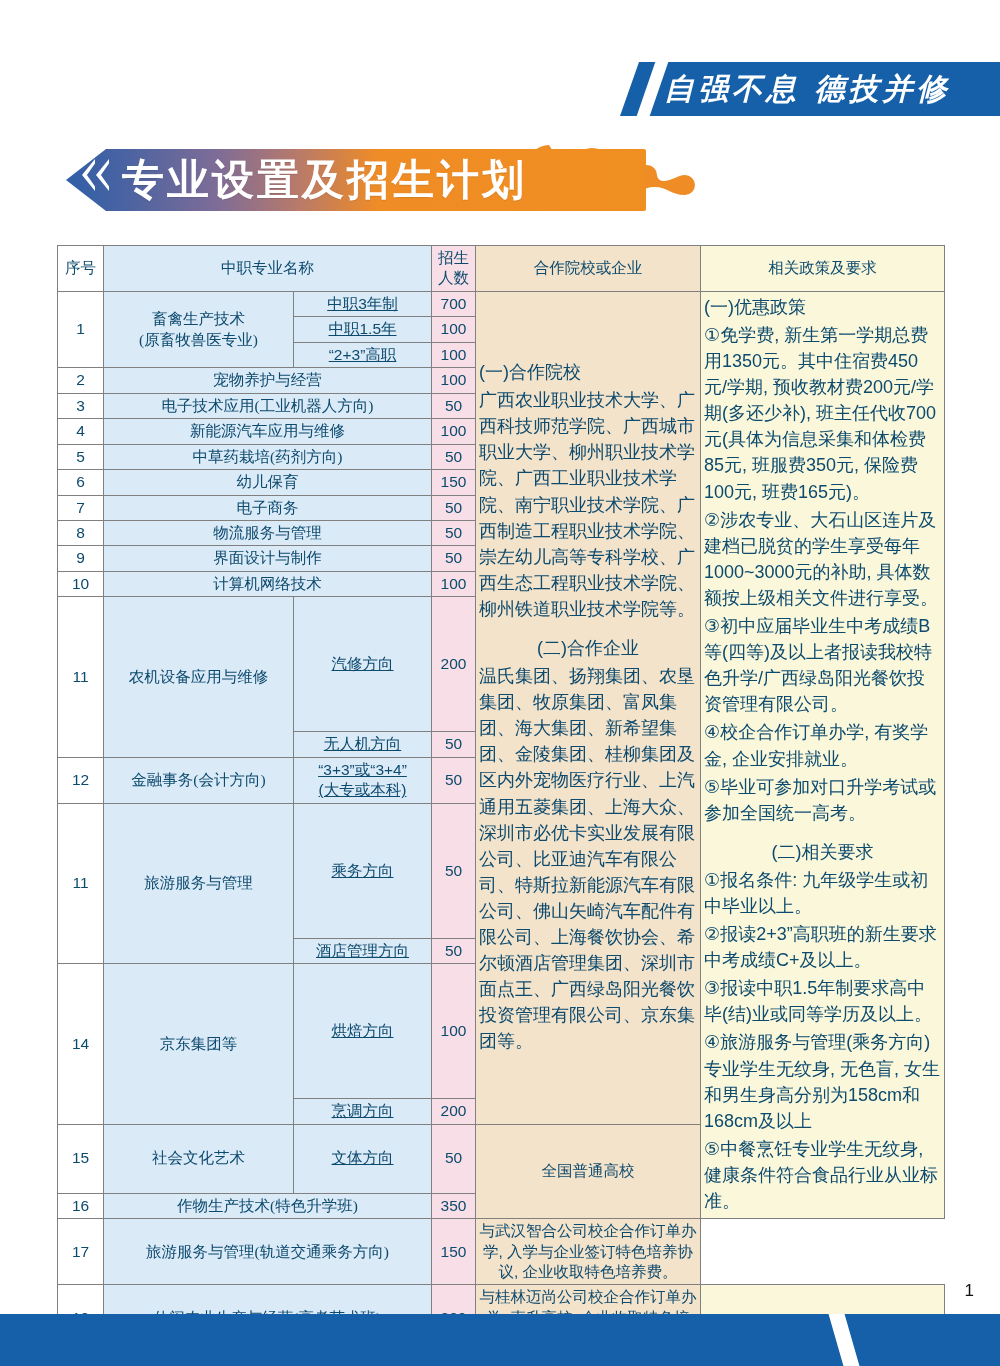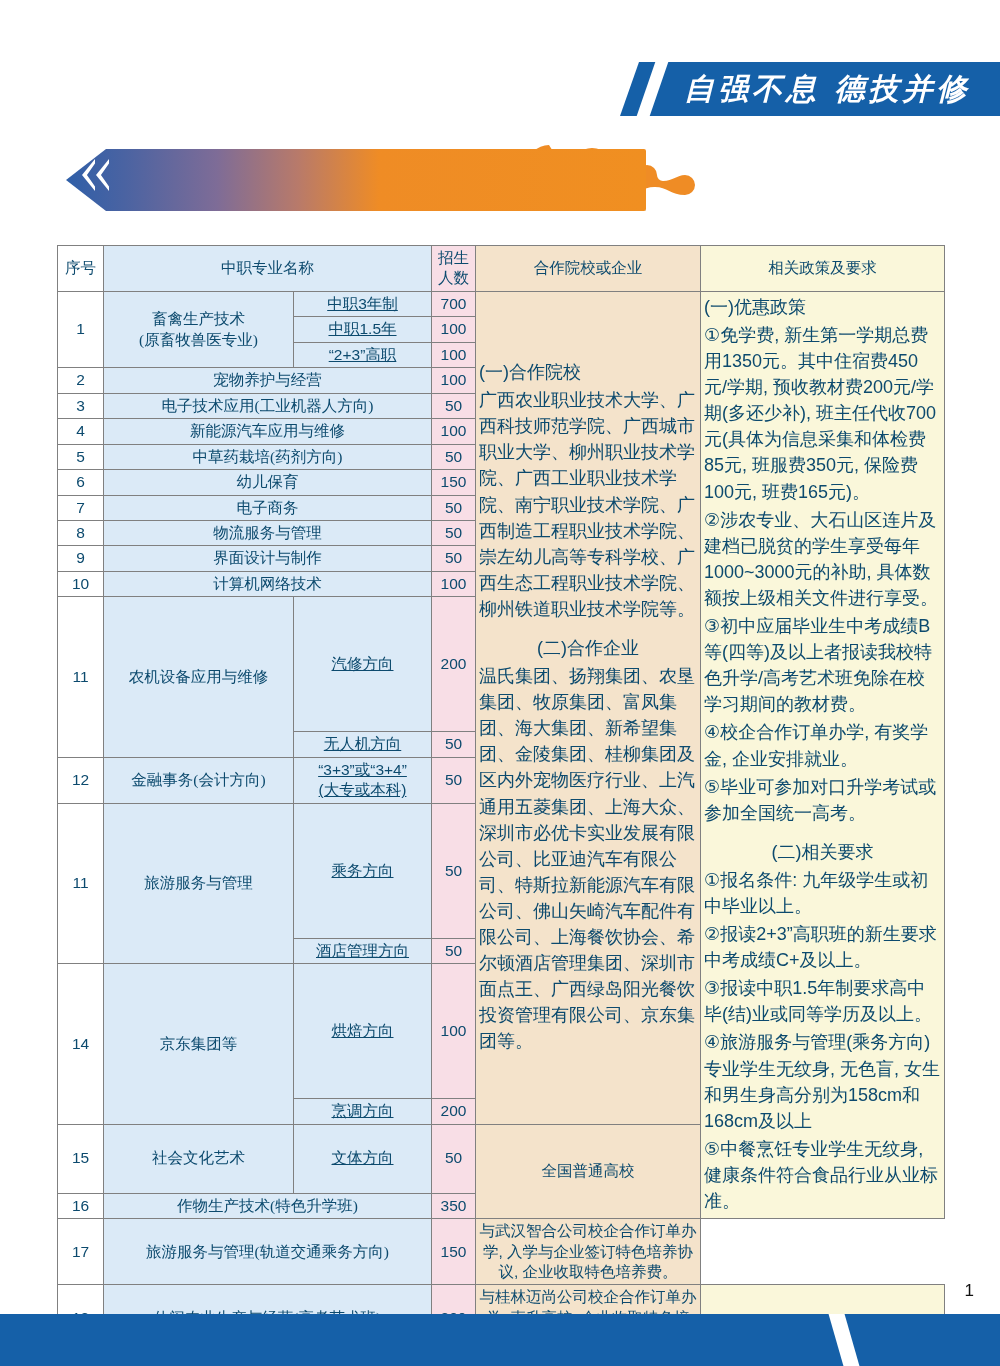--- a/index.html
+++ b/index.html
@@ -32,21 +32,21 @@
   }
   .top-banner .tb-slash {
     position: absolute;
     left: 26px; top: 0;
     width: 13px; height: 54px;
     background: #ffffff;
     transform: skewX(-19deg);
   }
   .top-banner .tb-text {
     position: absolute;
-    left: 64px;
+    left: 44px;
     top: 0;
     height: 54px;
     line-height: 54px;
     color: #ffffff;
     font-family: "DejaVu Serif", "Liberation Serif", serif;
     font-size: 30px;
     font-weight: bold;
     letter-spacing: 4px;
     font-style: italic;
     white-space: nowrap;
@@ -192,20 +192,21 @@
       <path d="M58 18 a22 22 0 0 1 22 22 a8 8 0 0 1-16 0 a7 7 0 0 0-7-7 a7 7 0 0 0-7 7 v13 a15 15 0 0 0 15 15 h12 a17 17 0 0 0 0-34 h-2 a21 21 0 0 1 21-21 a23 23 0 0 1 23 23 a9 9 0 0 1-18 0 a6 6 0 0 0-12 0 a24 24 0 0 0 24 24 h8 a20 20 0 0 0 20-20 a10 10 0 0 1 20 0 a6 6 0 0 0 6 6 c10 0 14-6 22-6 a10 10 0 0 1 0 20 c-14 0-18-8-30-8 a24 24 0 0 0-24 18 h-82 a22 22 0 0 1-22-22 v-16 a22 22 0 0 1 22-22 z"></path>
       <circle cx="79" cy="41" r="6" fill="#ffffff"></circle>
       <circle cx="120" cy="42" r="5" fill="#ffffff"></circle>
     </g>
   </svg>
   <div class="title-bar"></div>
   <div class="title-chevron">
     <span class="c1"></span>
       <span class="c2"></span>
   </div>
+  <div class="title-text">专业设置及招生计划</div>
 </div>
 
 <table class="plan">
   <colgroup>
     <col style="width:46px">
     <col style="width:190px">
     <col style="width:138px">
     <col style="width:44px">
     <col style="width:225px">
     <col style="width:244px">
@@ -237,21 +238,21 @@
           <p>广西农业职业技术大学、广西科技师范学院、广西城市职业大学、柳州职业技术学院、广西工业职业技术学院、南宁职业技术学院、广西制造工程职业技术学院、崇左幼儿高等专科学校、广西生态工程职业技术学院、柳州铁道职业技术学院等。</p>
           <p class="gap">(二)合作企业</p>
           <p>温氏集团、扬翔集团、农垦集团、牧原集团、富凤集团、海大集团、新希望集团、金陵集团、桂柳集团及区内外宠物医疗行业、上汽通用五菱集团、上海大众、深圳市必优卡实业发展有限公司、比亚迪汽车有限公司、特斯拉新能源汽车有限公司、佛山矢崎汽车配件有限公司、上海餐饮协会、希尔顿酒店管理集团、深圳市面点王、广西绿岛阳光餐饮投资管理有限公司、京东集团等。</p>
         </div>
       </td>
       <td class="c-pol" rowspan="21">
         <div class="c-pol-inner">
           <p>(一)优惠政策</p>
           <p>①免学费, 新生第一学期总费用1350元。其中住宿费450元/学期, 预收教材费200元/学期(多还少补), 班主任代收700元(具体为信息采集和体检费85元, 班服费350元, 保险费100元, 班费165元)。</p>
           <p>②涉农专业、大石山区连片及建档已脱贫的学生享受每年1000~3000元的补助, 具体数额按上级相关文件进行享受。</p>
-          <p>③初中应届毕业生中考成绩B等(四等)及以上者报读我校特色升学/高考艺术班免除在校学习期间的教材费。</p>
+          <p>③初中应届毕业生中考成绩B等(四等)及以上者报读我校特色升学/广西绿岛阳光餐饮投资管理有限公司。</p>
           <p>④校企合作订单办学, 有奖学金, 企业安排就业。</p>
           <p>⑤毕业可参加对口升学考试或参加全国统一高考。</p>
           <p class="gap">(二)相关要求</p>
           <p>①报名条件: 九年级学生或初中毕业以上。</p>
           <p>②报读2+3”高职班的新生要求中考成绩C+及以上。</p>
           <p>③报读中职1.5年制要求高中毕(结)业或同等学历及以上。</p>
           <p>④旅游服务与管理(乘务方向)专业学生无纹身, 无色盲, 女生和男生身高分别为158cm和168cm及以上</p>
           <p>⑤中餐烹饪专业学生无纹身, 健康条件符合食品行业从业标准。</p>
         </div>
       </td>

